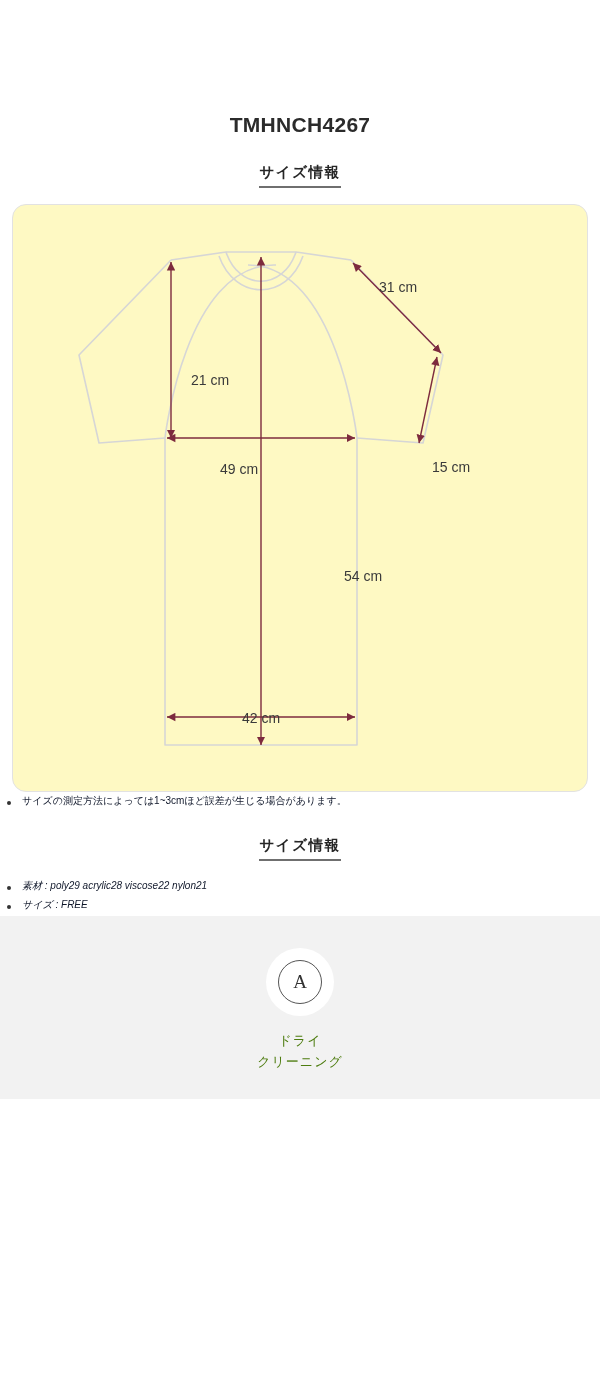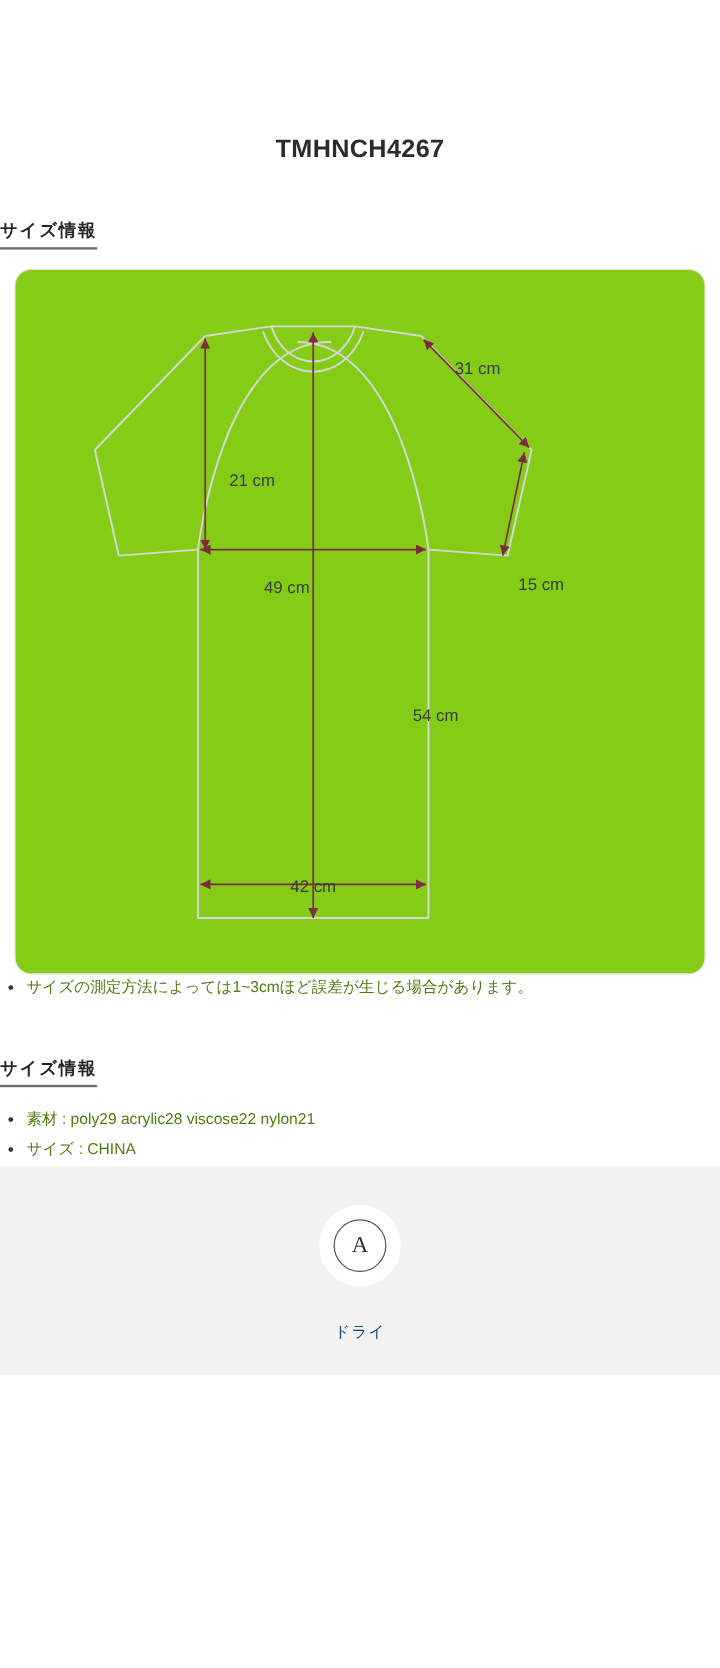--- a/index.html
+++ b/index.html
@@ -27,79 +27,80 @@
     font-size: 21px;
     font-weight: 600;
     color: #2b2b2b;
     letter-spacing: 0.3px;
     padding-top: 98px;
     line-height: 1.2;
   }
 
   
   .section-heading {
-    text-align: left;
-    margin-top: 46px;
+    text-align: center;
+    margin-top: 26px;
     margin-bottom: 16px;
   }
   .section-heading span {
     display: inline-block;
     font-size: 14.5px;
     font-weight: 700;
     color: #262626;
     letter-spacing: 1.5px;
     border-bottom: 2px solid #6f6f6f;
     padding-bottom: 4px;
   }
 
   
   .diagram-card {
     margin: 0 12px;
     border: 1px solid #e2e2e2;
     border-radius: 14px;
     height: 588px;
     position: relative;
-    background: #84cc16;
+    background: #fef9c3;
     overflow: hidden;
   }
   .diagram-card svg {
     position: absolute;
     top: 0;
     left: 0;
   }
 
   
   ul.bullets {
     list-style: none;
     margin: 0;
     padding: 0;
   }
   ul.bullets li {
     position: relative;
     padding-left: 22px;
-    font-size: 13px;
+    font-size: 10px;
     line-height: 1.75;
-    color: #4d7c0f;
+    color: #0f172a;
     margin-bottom: 2px;
   }
   ul.bullets li::before {
     content: "";
     position: absolute;
     left: 7px;
     top: 9px;
     width: 4px;
     height: 4px;
     border-radius: 50%;
     background: #333;
   }
   .notes-top {
     margin: 18px 22px 0 22px;
   }
   .spec-list {
     margin: 0 22px;
+    font-style: italic;
   }
   .spec-list li { margin-bottom: 5px; }
 
   
   .care-panel {
     background: #f2f2f2;
     margin: 0;
     padding: 32px 0 26px 0;
     text-align: center;
   }
@@ -119,24 +120,24 @@
     border: 1.4px solid #555;
     border-radius: 50%;
     display: flex;
     align-items: center;
     justify-content: center;
     font-size: 19px;
     color: #333;
     font-family: "Liberation Serif", serif;
   }
   .care-label {
-    margin-top: 27px;
+    margin-top: 14px;
     font-size: 13px;
     line-height: 1.65;
-    color: #0c4a6e;
+    color: #4d7c0f;
     letter-spacing: 1px;
   }
   .notes-bottom {
     margin: 22px 22px 30px 22px;
   }
 
   .dim-text {
     font-family: "Liberation Sans", sans-serif;
   }
 </style>
@@ -212,27 +213,28 @@
   <ul class="bullets notes-top">
     <li>サイズの測定方法によっては1~3cmほど誤差が生じる場合があります。</li>
   </ul>
 
   <div class="section-heading">
     <span>サイズ情報</span>
   </div>
 
   <ul class="bullets spec-list">
     <li>素材 : poly29 acrylic28 viscose22 nylon21</li>
-    <li>サイズ : CHINA</li>
+    <li>サイズ : FREE</li>
   </ul>
 
 
   <div class="care-panel">
     <div class="care-circle">
       <div class="ring">A</div>
     </div>
     <div class="care-label">
       <div>ドライ</div>
+      <div>クリーニング</div>
     </div>
   </div>
 
 
 </div>
 
 </body></html>

